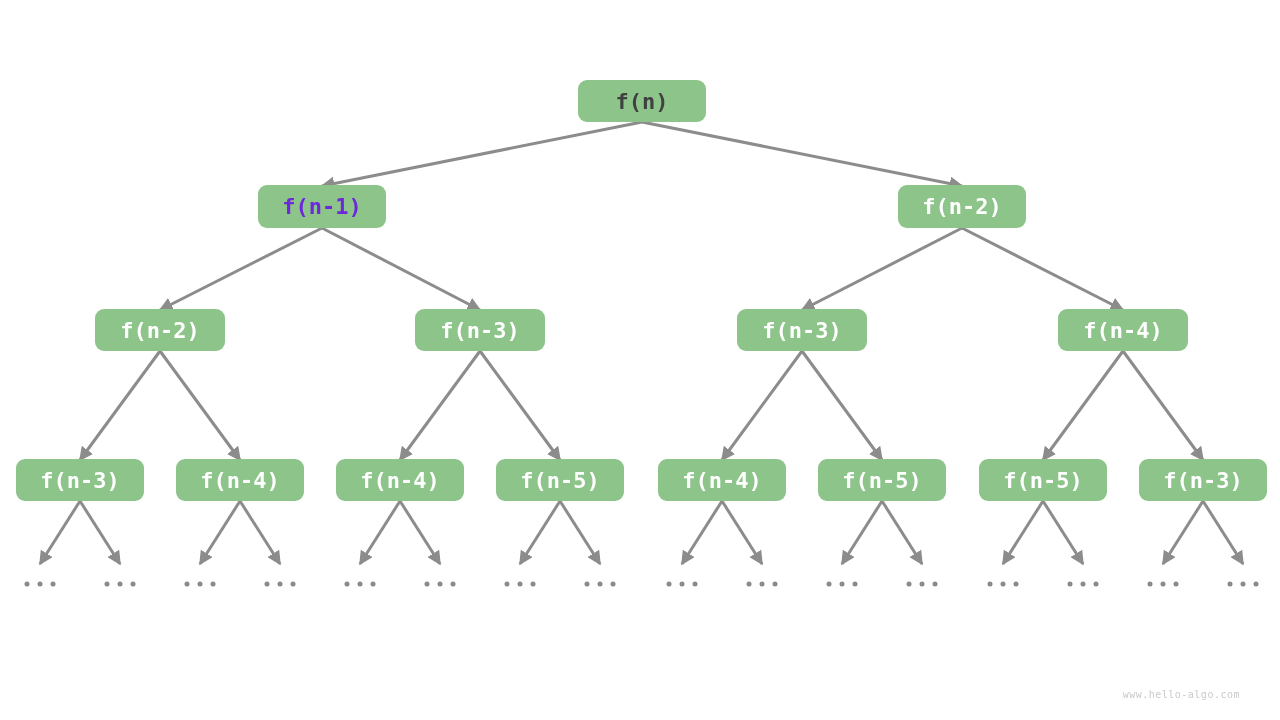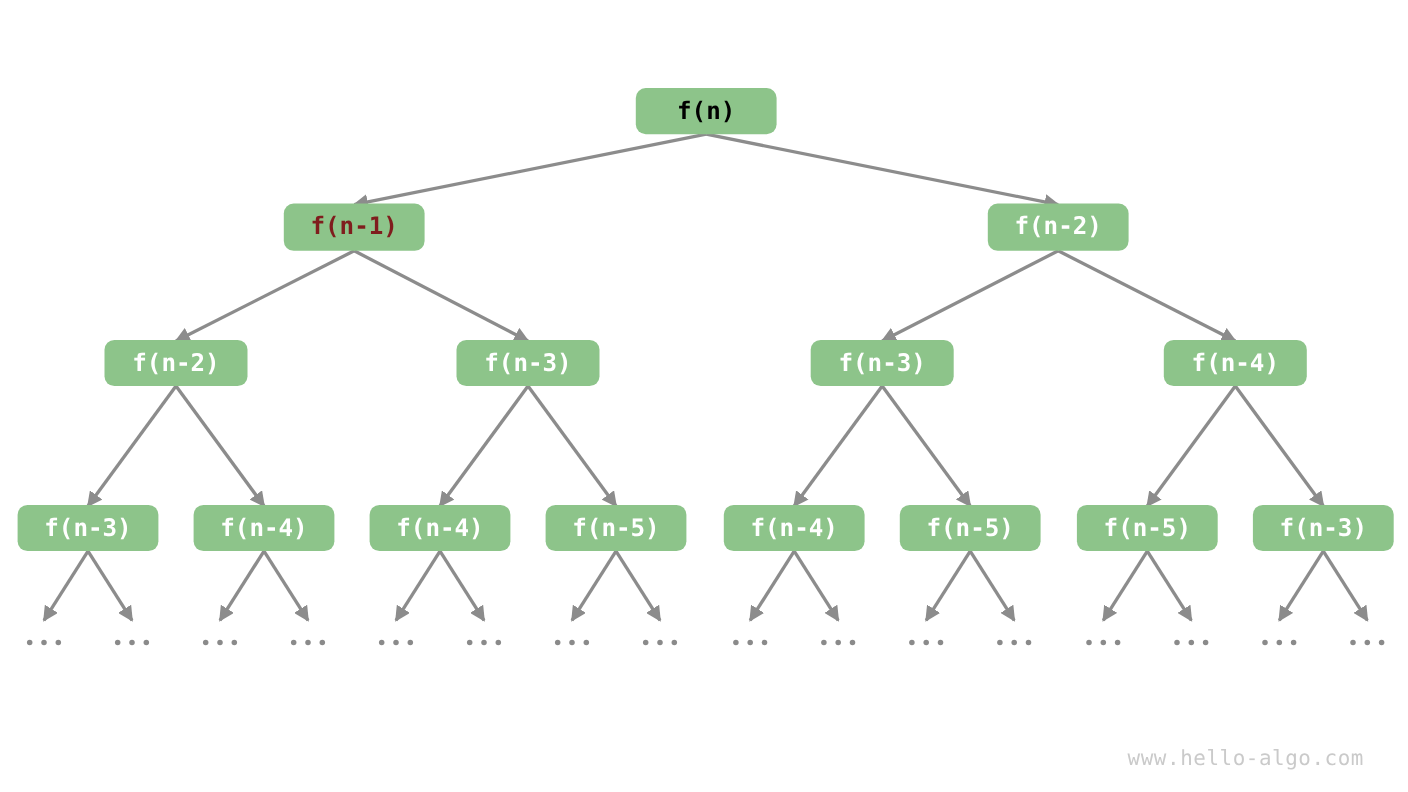--- a/index.html
+++ b/index.html
@@ -40,21 +40,21 @@
   .dot {
     width: 5px;
     height: 5px;
     border-radius: 50%;
     display: inline-block;
   }
   .watermark {
     position: absolute;
     right: 40px;
     bottom: 20px;
-    font-size: 19px;
+    font-size: 10px;
     letter-spacing: 0.5px;
     font-family: "DejaVu Sans Mono", "Liberation Mono", monospace;
   }
 </style>
 </head>
 <body>
 
 <div class="canvas">
   <svg class="edges-layer" width="1280" height="720" viewBox="0 0 1280 720" xmlns="http://www.w3.org/2000/svg">
     <defs>
@@ -89,22 +89,22 @@
         <line x1="722" y1="501" x2="762" y2="564" stroke="#8C8C8C" stroke-width="3" marker-end="url(#arrowhead)"></line>
         <line x1="882" y1="501" x2="842" y2="564" stroke="#8C8C8C" stroke-width="3" marker-end="url(#arrowhead)"></line>
         <line x1="882" y1="501" x2="922" y2="564" stroke="#8C8C8C" stroke-width="3" marker-end="url(#arrowhead)"></line>
         <line x1="1043" y1="501" x2="1003" y2="564" stroke="#8C8C8C" stroke-width="3" marker-end="url(#arrowhead)"></line>
         <line x1="1043" y1="501" x2="1083" y2="564" stroke="#8C8C8C" stroke-width="3" marker-end="url(#arrowhead)"></line>
         <line x1="1203" y1="501" x2="1163" y2="564" stroke="#8C8C8C" stroke-width="3" marker-end="url(#arrowhead)"></line>
         <line x1="1203" y1="501" x2="1243" y2="564" stroke="#8C8C8C" stroke-width="3" marker-end="url(#arrowhead)"></line>
       </g>
   </svg>
   <div id="node-layer">
-      <div class="node" style="left: 642px; top: 80px; width: 128px; height: 42px; background: rgb(141, 196, 138); color: #000000;">f(n)</div>
-      <div class="node" style="left: 322px; top: 185px; width: 128px; height: 43px; background: rgb(141, 196, 138); color: #7f1d1d;">f(n-1)</div>
+      <div class="node" style="left: 642px; top: 80px; width: 128px; height: 42px; background: rgb(141, 196, 138); color: #404040;">f(n)</div>
+      <div class="node" style="left: 322px; top: 185px; width: 128px; height: 43px; background: rgb(141, 196, 138); color: #6d28d9;">f(n-1)</div>
       <div class="node" style="left: 962px; top: 185px; width: 128px; height: 43px; background: rgb(141, 196, 138); color: rgb(255, 255, 255);">f(n-2)</div>
       <div class="node" style="left: 160px; top: 309px; width: 130px; height: 42px; background: rgb(141, 196, 138); color: rgb(255, 255, 255);">f(n-2)</div>
       <div class="node" style="left: 480px; top: 309px; width: 130px; height: 42px; background: rgb(141, 196, 138); color: rgb(255, 255, 255);">f(n-3)</div>
       <div class="node" style="left: 802px; top: 309px; width: 130px; height: 42px; background: rgb(141, 196, 138); color: rgb(255, 255, 255);">f(n-3)</div>
       <div class="node" style="left: 1123px; top: 309px; width: 130px; height: 42px; background: rgb(141, 196, 138); color: rgb(255, 255, 255);">f(n-4)</div>
       <div class="node" style="left: 80px; top: 459px; width: 128px; height: 42px; background: rgb(141, 196, 138); color: rgb(255, 255, 255);">f(n-3)</div>
       <div class="node" style="left: 240px; top: 459px; width: 128px; height: 42px; background: rgb(141, 196, 138); color: rgb(255, 255, 255);">f(n-4)</div>
       <div class="node" style="left: 400px; top: 459px; width: 128px; height: 42px; background: rgb(141, 196, 138); color: rgb(255, 255, 255);">f(n-4)</div>
       <div class="node" style="left: 560px; top: 459px; width: 128px; height: 42px; background: rgb(141, 196, 138); color: rgb(255, 255, 255);">f(n-5)</div>
       <div class="node" style="left: 722px; top: 459px; width: 128px; height: 42px; background: rgb(141, 196, 138); color: rgb(255, 255, 255);">f(n-4)</div>

